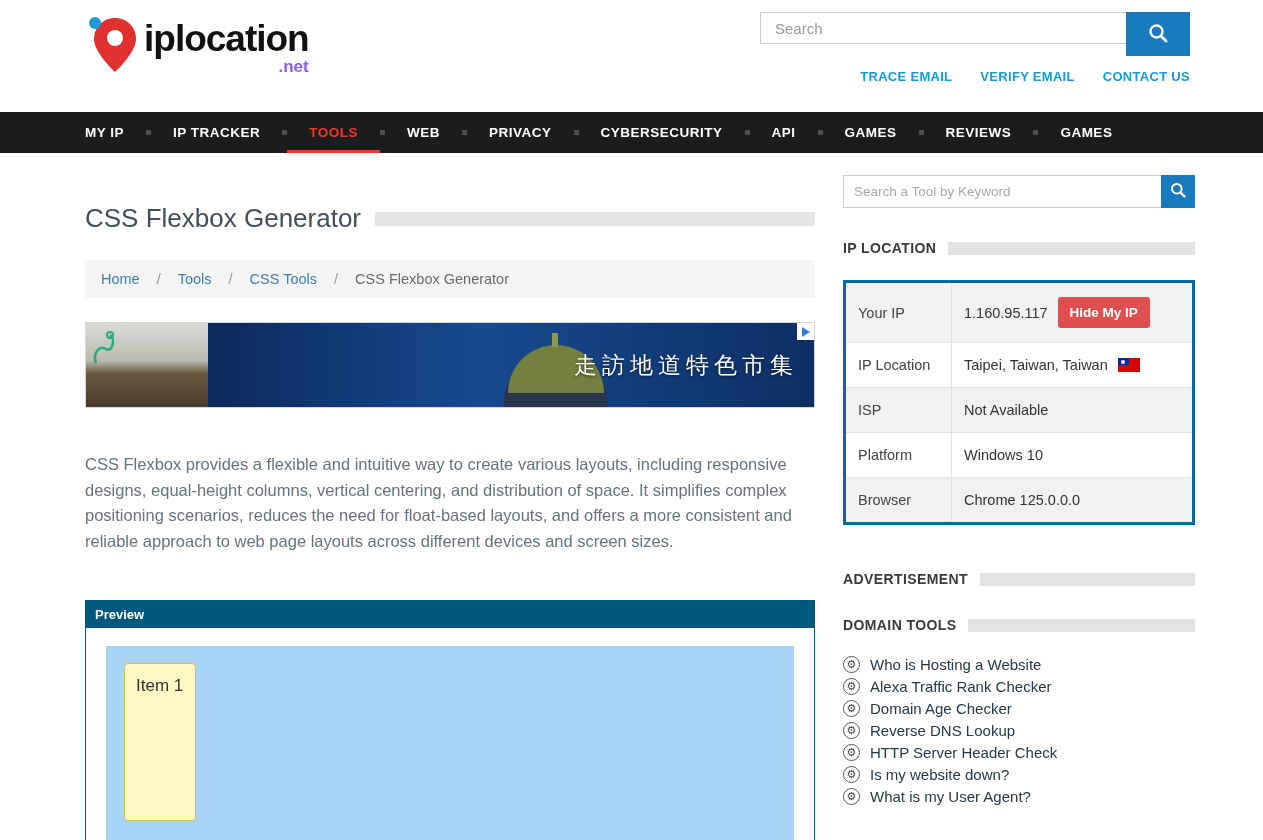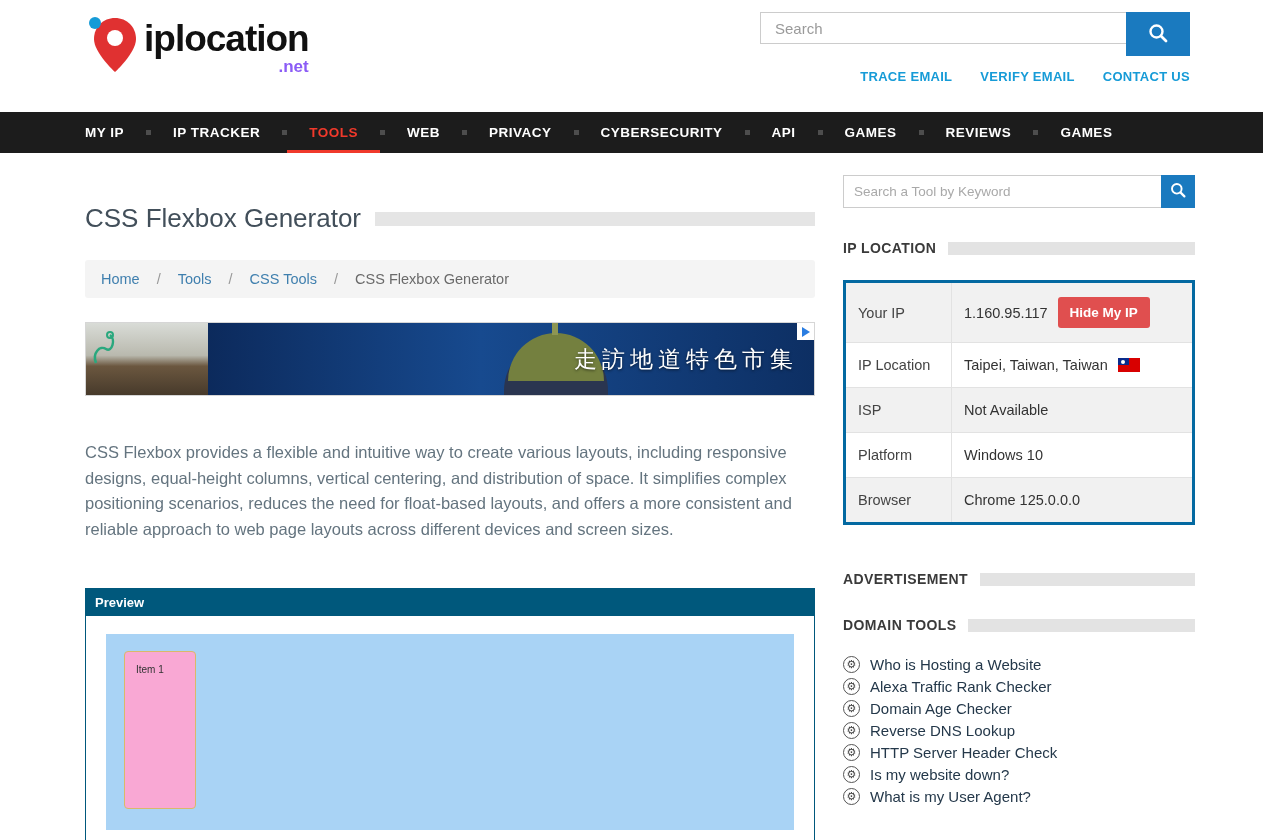--- a/index.html
+++ b/index.html
@@ -41,41 +41,41 @@
   .page-title-row { display: flex; align-items: center; margin-top: 50px; }
   .page-title { font-size: 26px; font-weight: 400; color: #424f5a; white-space: nowrap; }
   .title-bar { flex: 1; height: 14px; background: #e5e5e5; margin-left: 14px; }
 
   .breadcrumb { display: flex; align-items: center; background: #f4f4f4; border-radius: 3px;
     height: 38px; padding: 0 16px; margin-top: 26px; font-size: 14.5px; gap: 8px; }
   .crumb-link { color: #3f7fae; text-decoration: none; cursor: pointer; }
   .crumb-sep { color: #999; margin: 0 9px; }
   .crumb-current { color: #6a6a6a; }
 
-  .ad-banner { position: relative; display: flex; height: 74px; margin-top: 24px; border: 1px solid #d6d6d6; overflow: hidden; cursor: pointer; }
+  .ad-banner { position: relative; display: flex; height: 86px; margin-top: 24px; border: 1px solid #d6d6d6; overflow: hidden; cursor: pointer; }
   .ad-left { width: 122px; flex: none; background: linear-gradient(180deg, #d9dcd7 0%, #b9b9ae 45%, #6b573f 60%, #473a2b 100%); position: relative; }
   .ad-left svg { position: absolute; left: 4px; top: 6px; }
   .ad-right { flex: 1; position: relative; background: linear-gradient(90deg, #0c2a5c 0%, #174a8f 45%, #0d2f63 100%); }
   .ad-dome { position: absolute; left: 300px; bottom: 14px; width: 96px; height: 48px; background: #74803f;
     border-radius: 50% 50% 0 0 / 100% 100% 0 0; box-shadow: 0 10px 0 4px #2a3550; }
   .ad-dome::after { content: ""; position: absolute; left: 44px; top: -12px; width: 6px; height: 14px; background: #8d9653; }
   .ad-cjk { position: absolute; right: 16px; top: 50%; transform: translateY(-50%); color: #fff;
     font-size: 23px; letter-spacing: 5px; text-shadow: 0 1px 3px rgba(0,0,0,.6); font-family: "DejaVu Sans", sans-serif; }
   .ad-choices { position: absolute; right: 0; top: 0; width: 17px; height: 17px; background: #fff;
     display: flex; align-items: center; justify-content: center; cursor: pointer; }
   .ad-choices .tri { width: 0; height: 0; border-top: 5px solid transparent; border-bottom: 5px solid transparent; border-left: 8px solid #2a7de1; }
 
   .description { margin-top: 44px; font-size: 16.5px; line-height: 1.55; color: #64747f; }
 
   .preview-box { margin-top: 46px; border: 1px solid #00587c; }
   .preview-header { background: #00587c; color: #fff; font-size: 13px; font-weight: bold; padding: 6px 9px; }
   .preview-body { padding: 18px 20px 20px 20px; background: #fff; }
   .flex-container { background: #a9d3f5; height: 196px; display: flex; }
-  .flex-item { width: 72px; height: 158px; margin: 17px 0 0 18px; background: #f9a8d4; border: 1px solid #d9b96a;
-    border-radius: 4px; font-size: 10px; color: #333; padding: 12px 0 0 11px; cursor: pointer; }
+  .flex-item { width: 72px; height: 158px; margin: 17px 0 0 18px; background: #fef9c3; border: 1px solid #d9b96a;
+    border-radius: 4px; font-size: 17px; color: #333; padding: 12px 0 0 11px; cursor: pointer; }
 
   
   .side-heading { display: flex; align-items: center; margin-top: 32px; }
   .side-heading .txt { font-size: 14px; font-weight: bold; color: #3a3a3a; letter-spacing: .4px; white-space: nowrap; }
   .side-heading .bar { flex: 1; height: 13px; background: #e3e3e3; margin-left: 12px; }
 
   .tool-search { display: flex; margin-top: 22px; }
   .tool-search input { flex: 1; height: 33px; border: 1px solid #ccc; border-right: none; padding: 0 10px;
     font-size: 13.5px; color: #333; outline: none; }
   .tool-search input::placeholder { color: #a9a9a9; }

